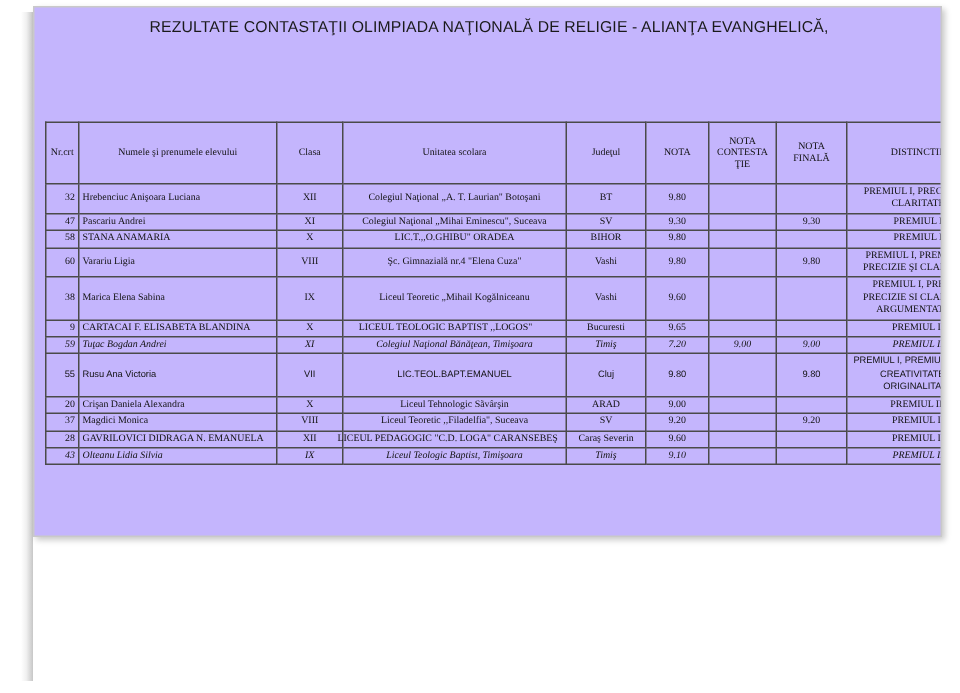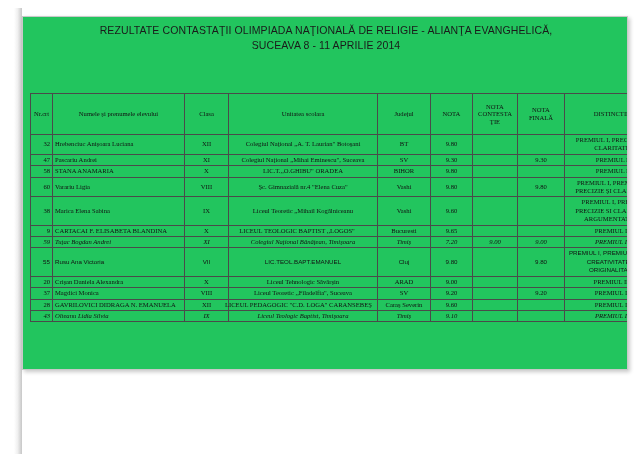--- a/index.html
+++ b/index.html
@@ -20,24 +20,24 @@
     position: relative;
     width: 640px;
     height: 462px;
     background: #ffffff;
     box-sizing: border-box;
     overflow: hidden;
   }
   #sheet {
     position: absolute;
     left: 22px;
-    top: 16px;
+    top: 4px;
     width: 606px;
     height: 354px;
-    background: #22c55e;
+    background: #c4b5fd;
     border: 1px solid #c9c9c9;
     box-shadow: 2px 2px 4px rgba(0,0,0,0.22);
     box-sizing: border-box;
     overflow: hidden;
   }
   
   #left-edge {
     position: absolute;
     left: 14px;
     top: 8px;
@@ -132,21 +132,20 @@
 <body>
 
 <div id="page">
 
   <div id="left-edge"></div>
 
   <div id="sheet">
 
     <div id="title-block">
       <span id="title-line1">REZULTATE CONTASTAŢII OLIMPIADA NAŢIONALĂ DE RELIGIE - ALIANŢA EVANGHELICĂ,</span>
-      <span id="title-line2">SUCEAVA 8 - 11 APRILIE 2014</span>
     </div>
 
     <table id="results-table">
       <colgroup>
         <col class="c-nr">
           <col class="c-name">
           <col class="c-class">
           <col class="c-school">
         <col class="c-county">
           <col class="c-grade">

